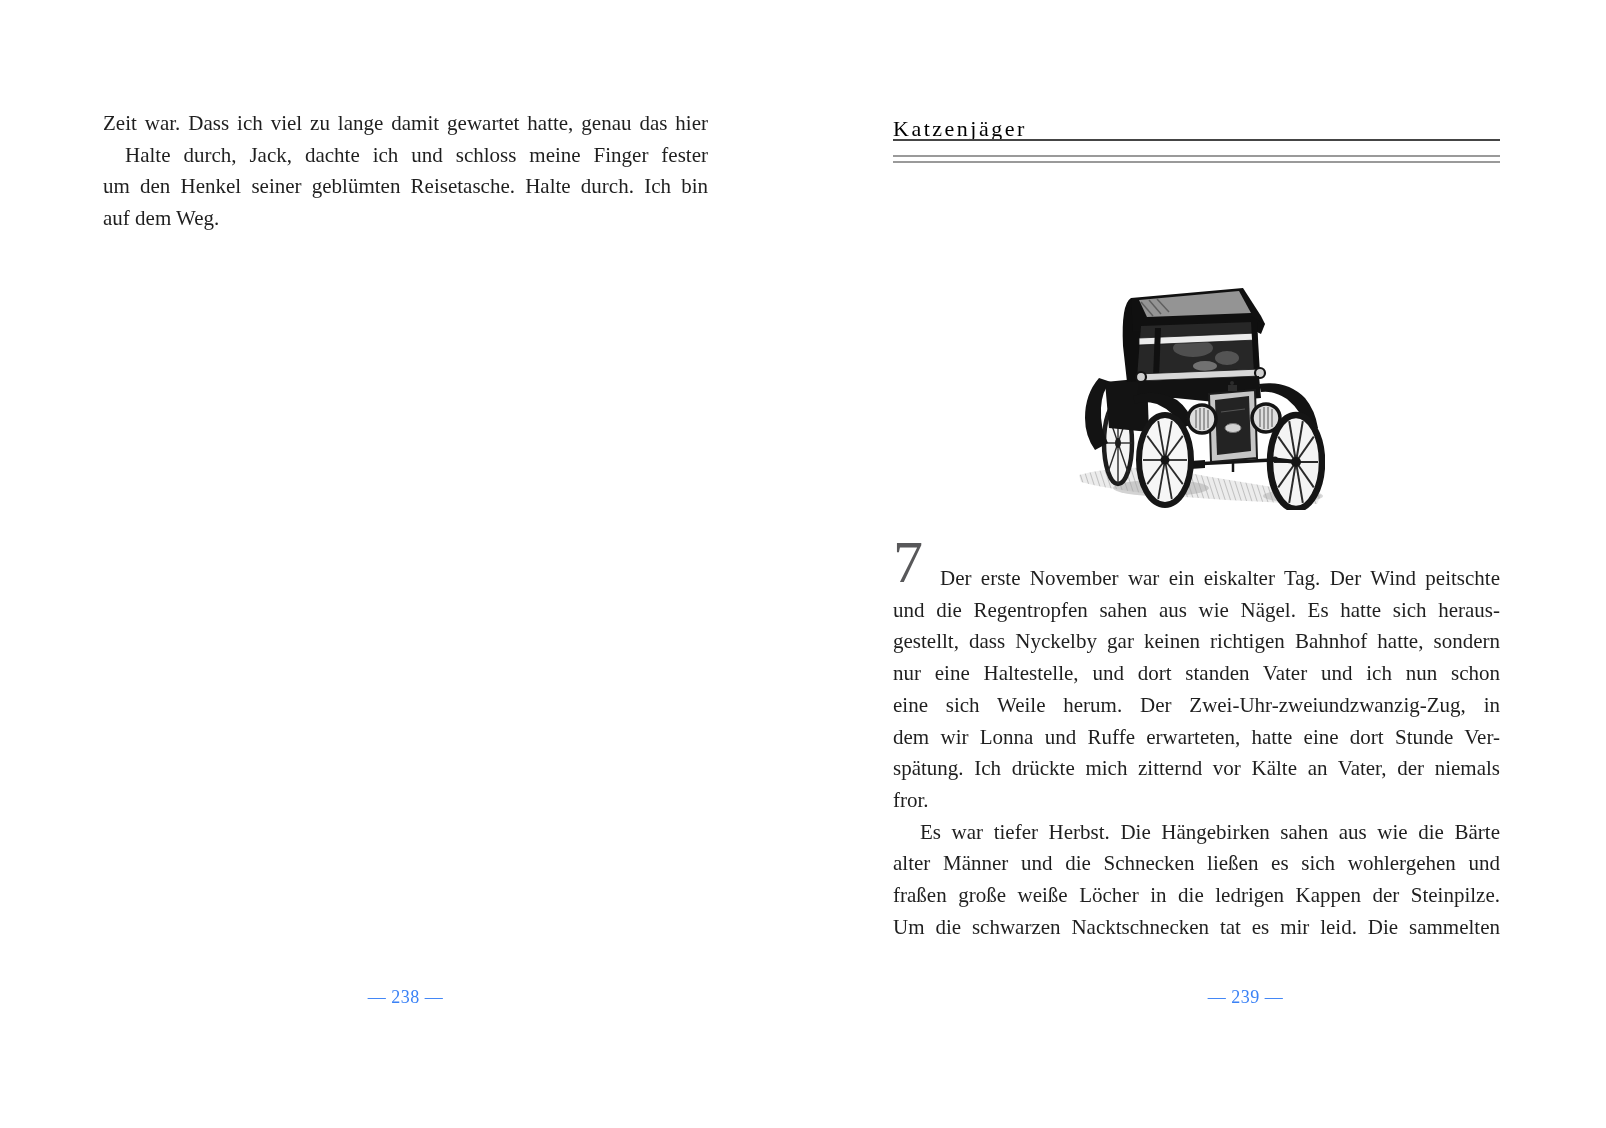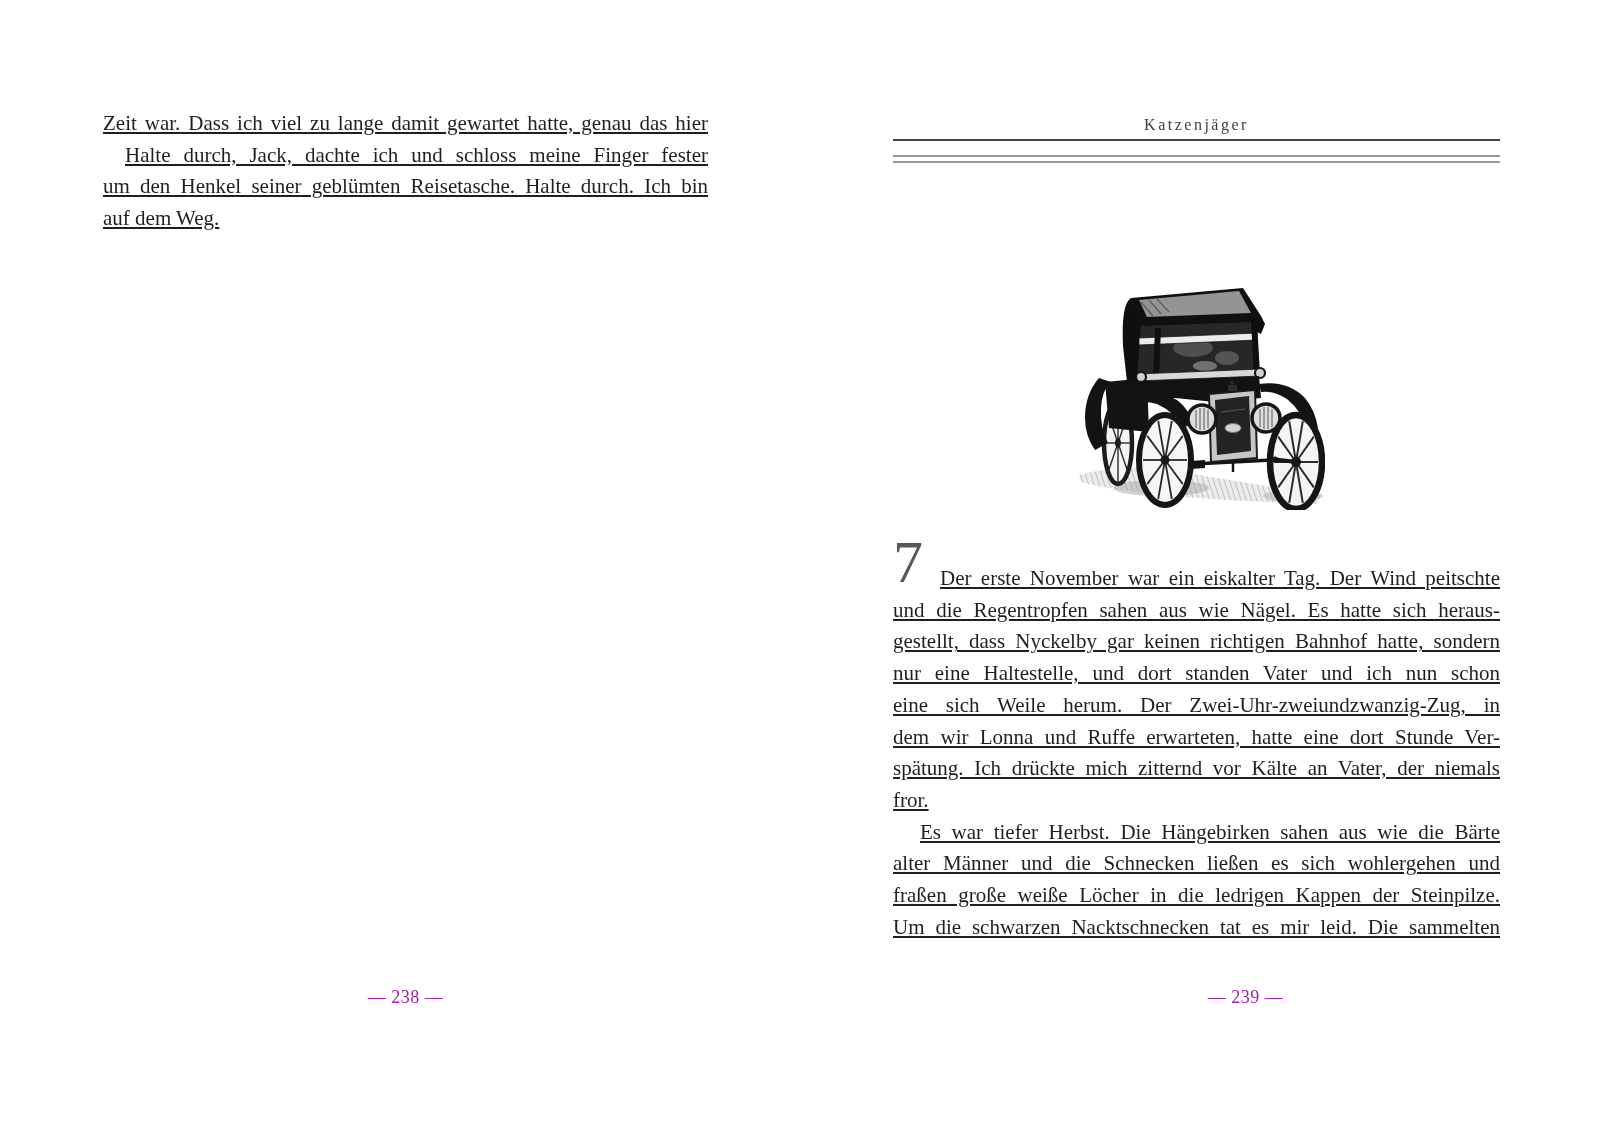--- a/index.html
+++ b/index.html
@@ -9,21 +9,20 @@
     height: 1128px;
     background: #ffffff;
     font-family: "Liberation Serif", "DejaVu Serif", serif;
     color: #1f1f1f;
     overflow: hidden;
   }
   .textblock {
     position: absolute;
     font-size: 21px;
     line-height: 31.7px;
-    text-decoration: underline;
   }
   .tline {
     text-align: justify;
     text-align-last: justify;
   }
   .tline.endline {
     text-align-last: left;
   }
   .indent-l { text-indent: 22px; }
   .indent-r { text-indent: 27px; }
@@ -36,42 +35,42 @@
     top: -31px;
     font-size: 60px;
     line-height: 1;
     color: #58585a;
   }
   .running-head {
     position: absolute;
     left: 893px;
     top: 116px;
     width: 607px;
-    text-align: center;
-    font-size: 16px;
+    text-align: left;
+    font-size: 22px;
     letter-spacing: 2.5px;
     margin-right: -2px;
-    color: #404040;
+    color: #000000;
   }
   .rule {
     position: absolute;
     left: 893px;
     width: 607px;
     height: 2px;
   }
   #rule-dark    { top: 139px; background: #454545; }
   #rule-light-1 { top: 155px; background: #9a9a9a; }
   #rule-light-2 { top: 160.5px; background: #9a9a9a; }
   .pagenum {
     position: absolute;
     top: 987px;
     font-size: 18px;
     letter-spacing: 0.5px;
     text-align: center;
-    color: #a21caf;
+    color: #3b82f6;
   }
   #pagenum-left  { left: 103px; width: 605px; }
   #pagenum-right { left: 942px; width: 607px; }
   #car-illustration {
     position: absolute;
     left: 1075px;
     top: 282px;
     width: 250px;
     height: 228px;
   }

